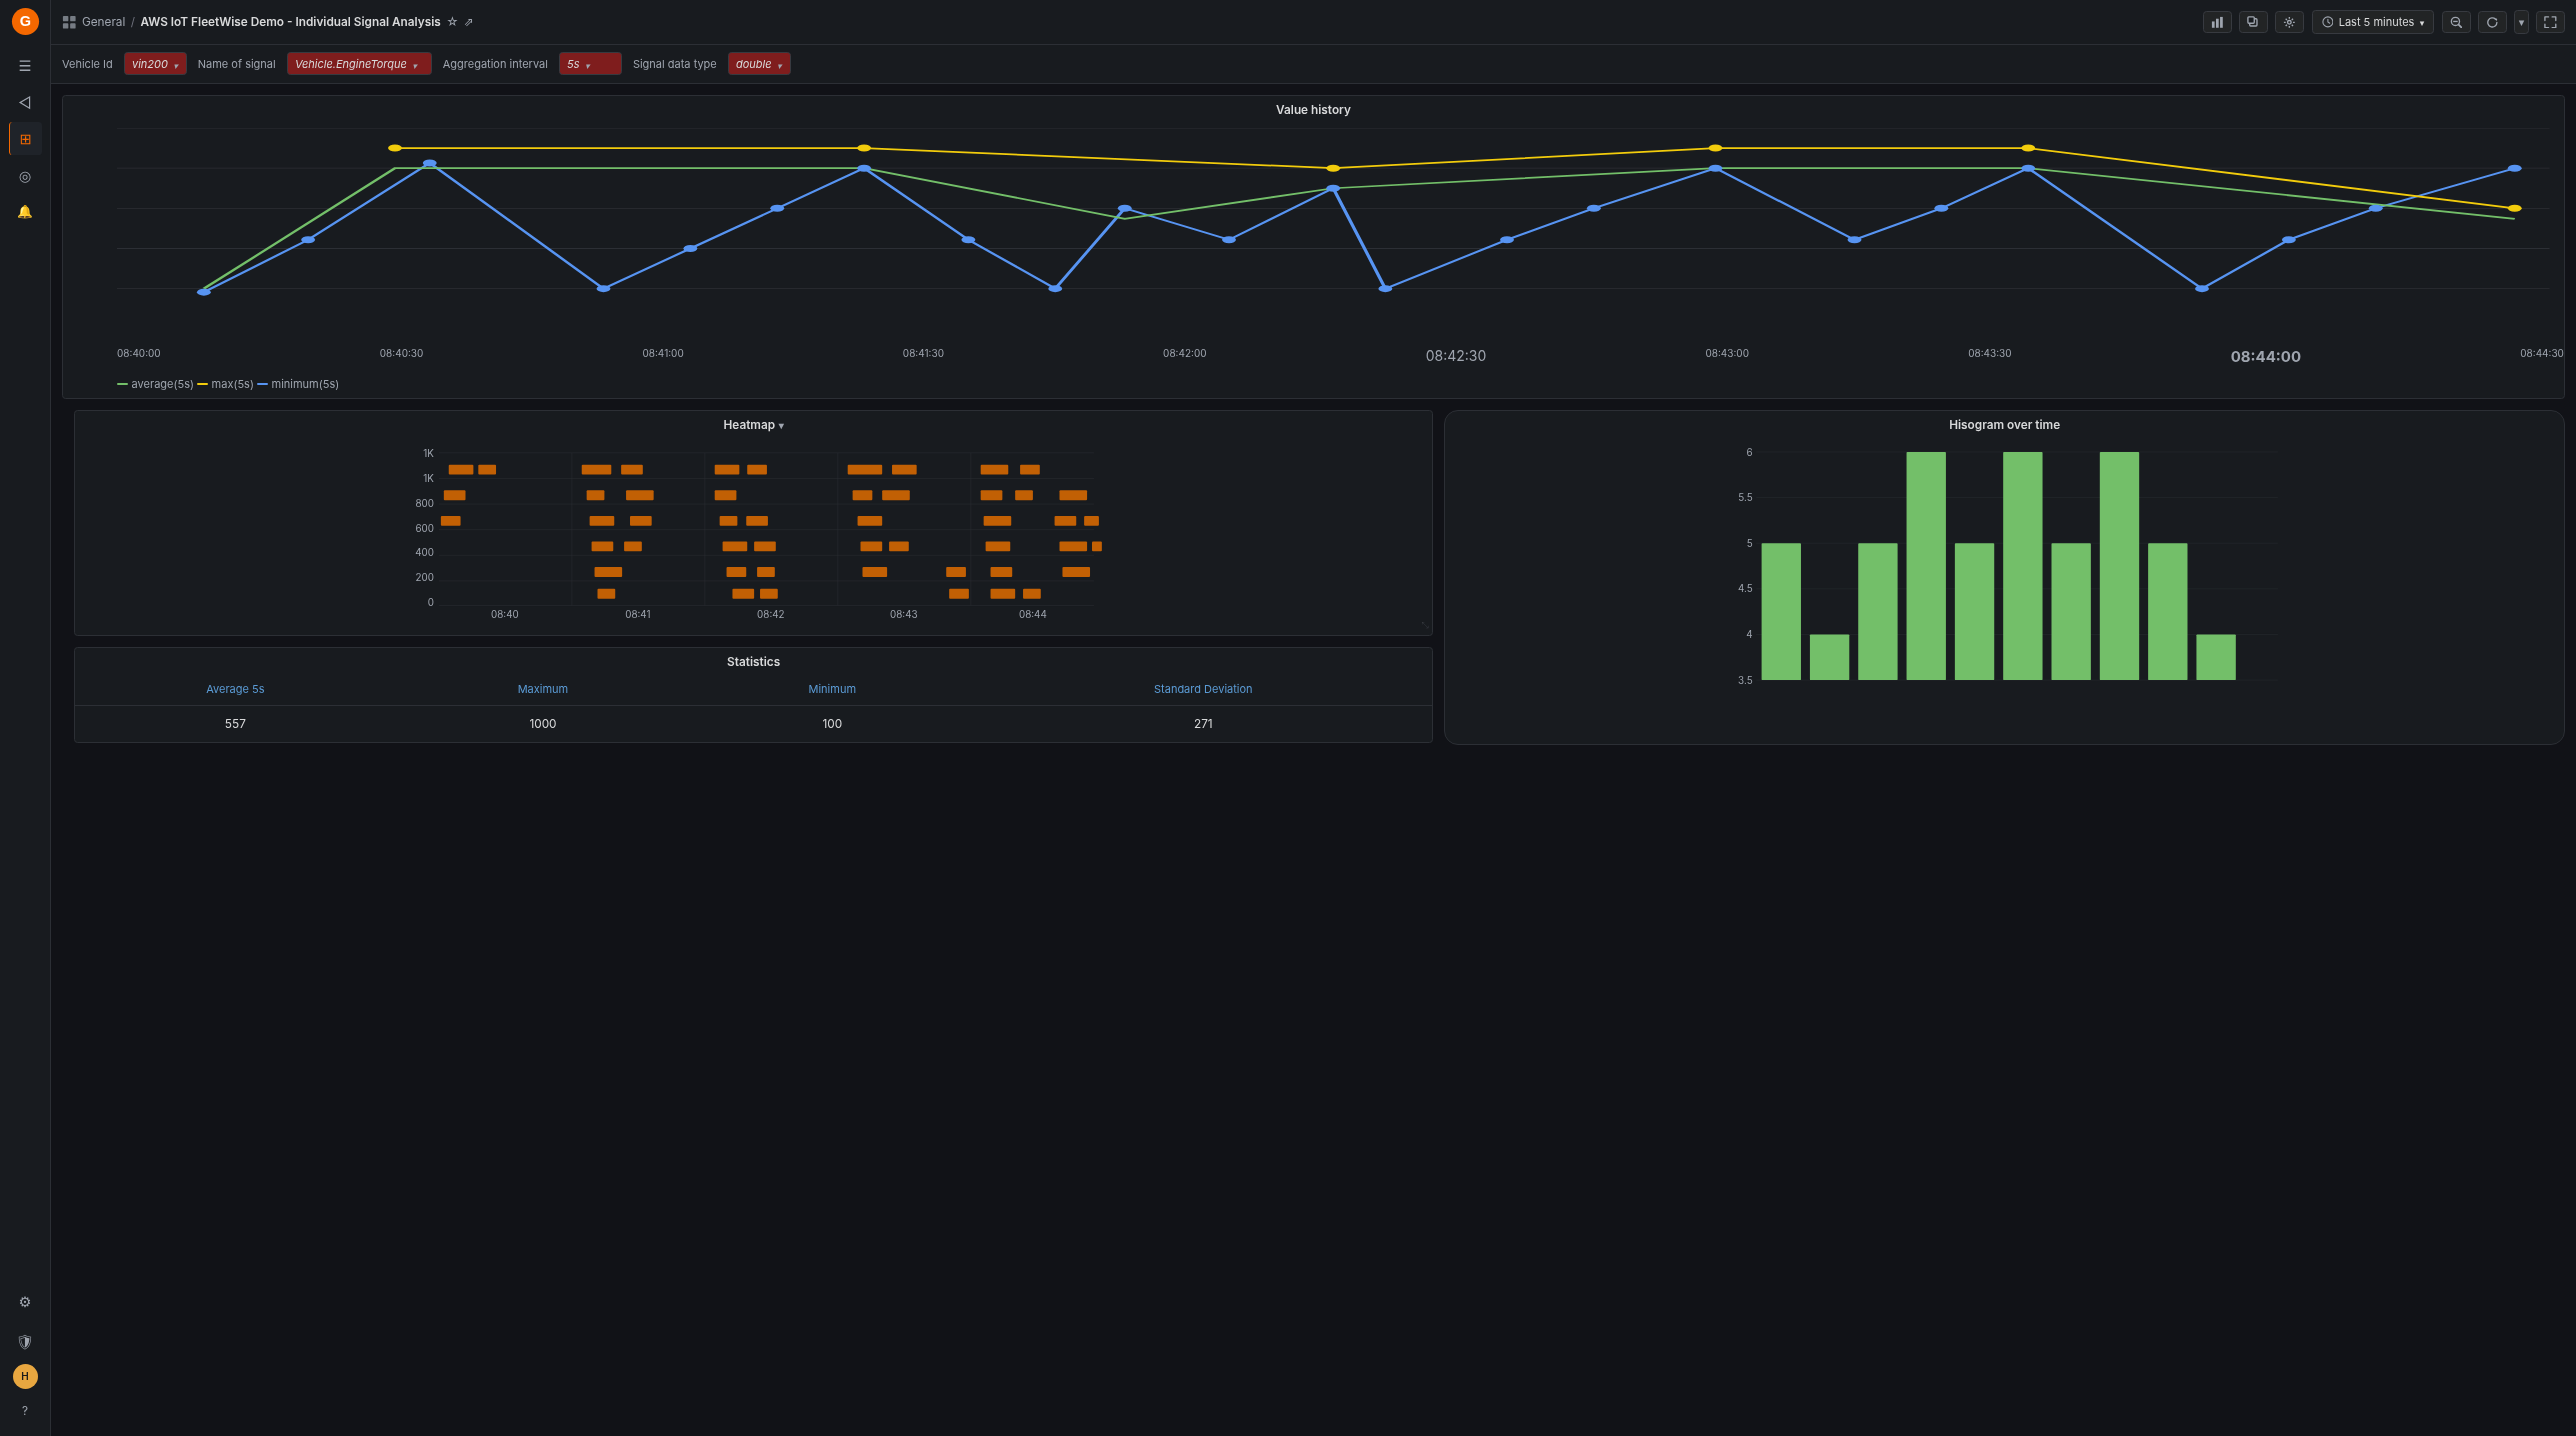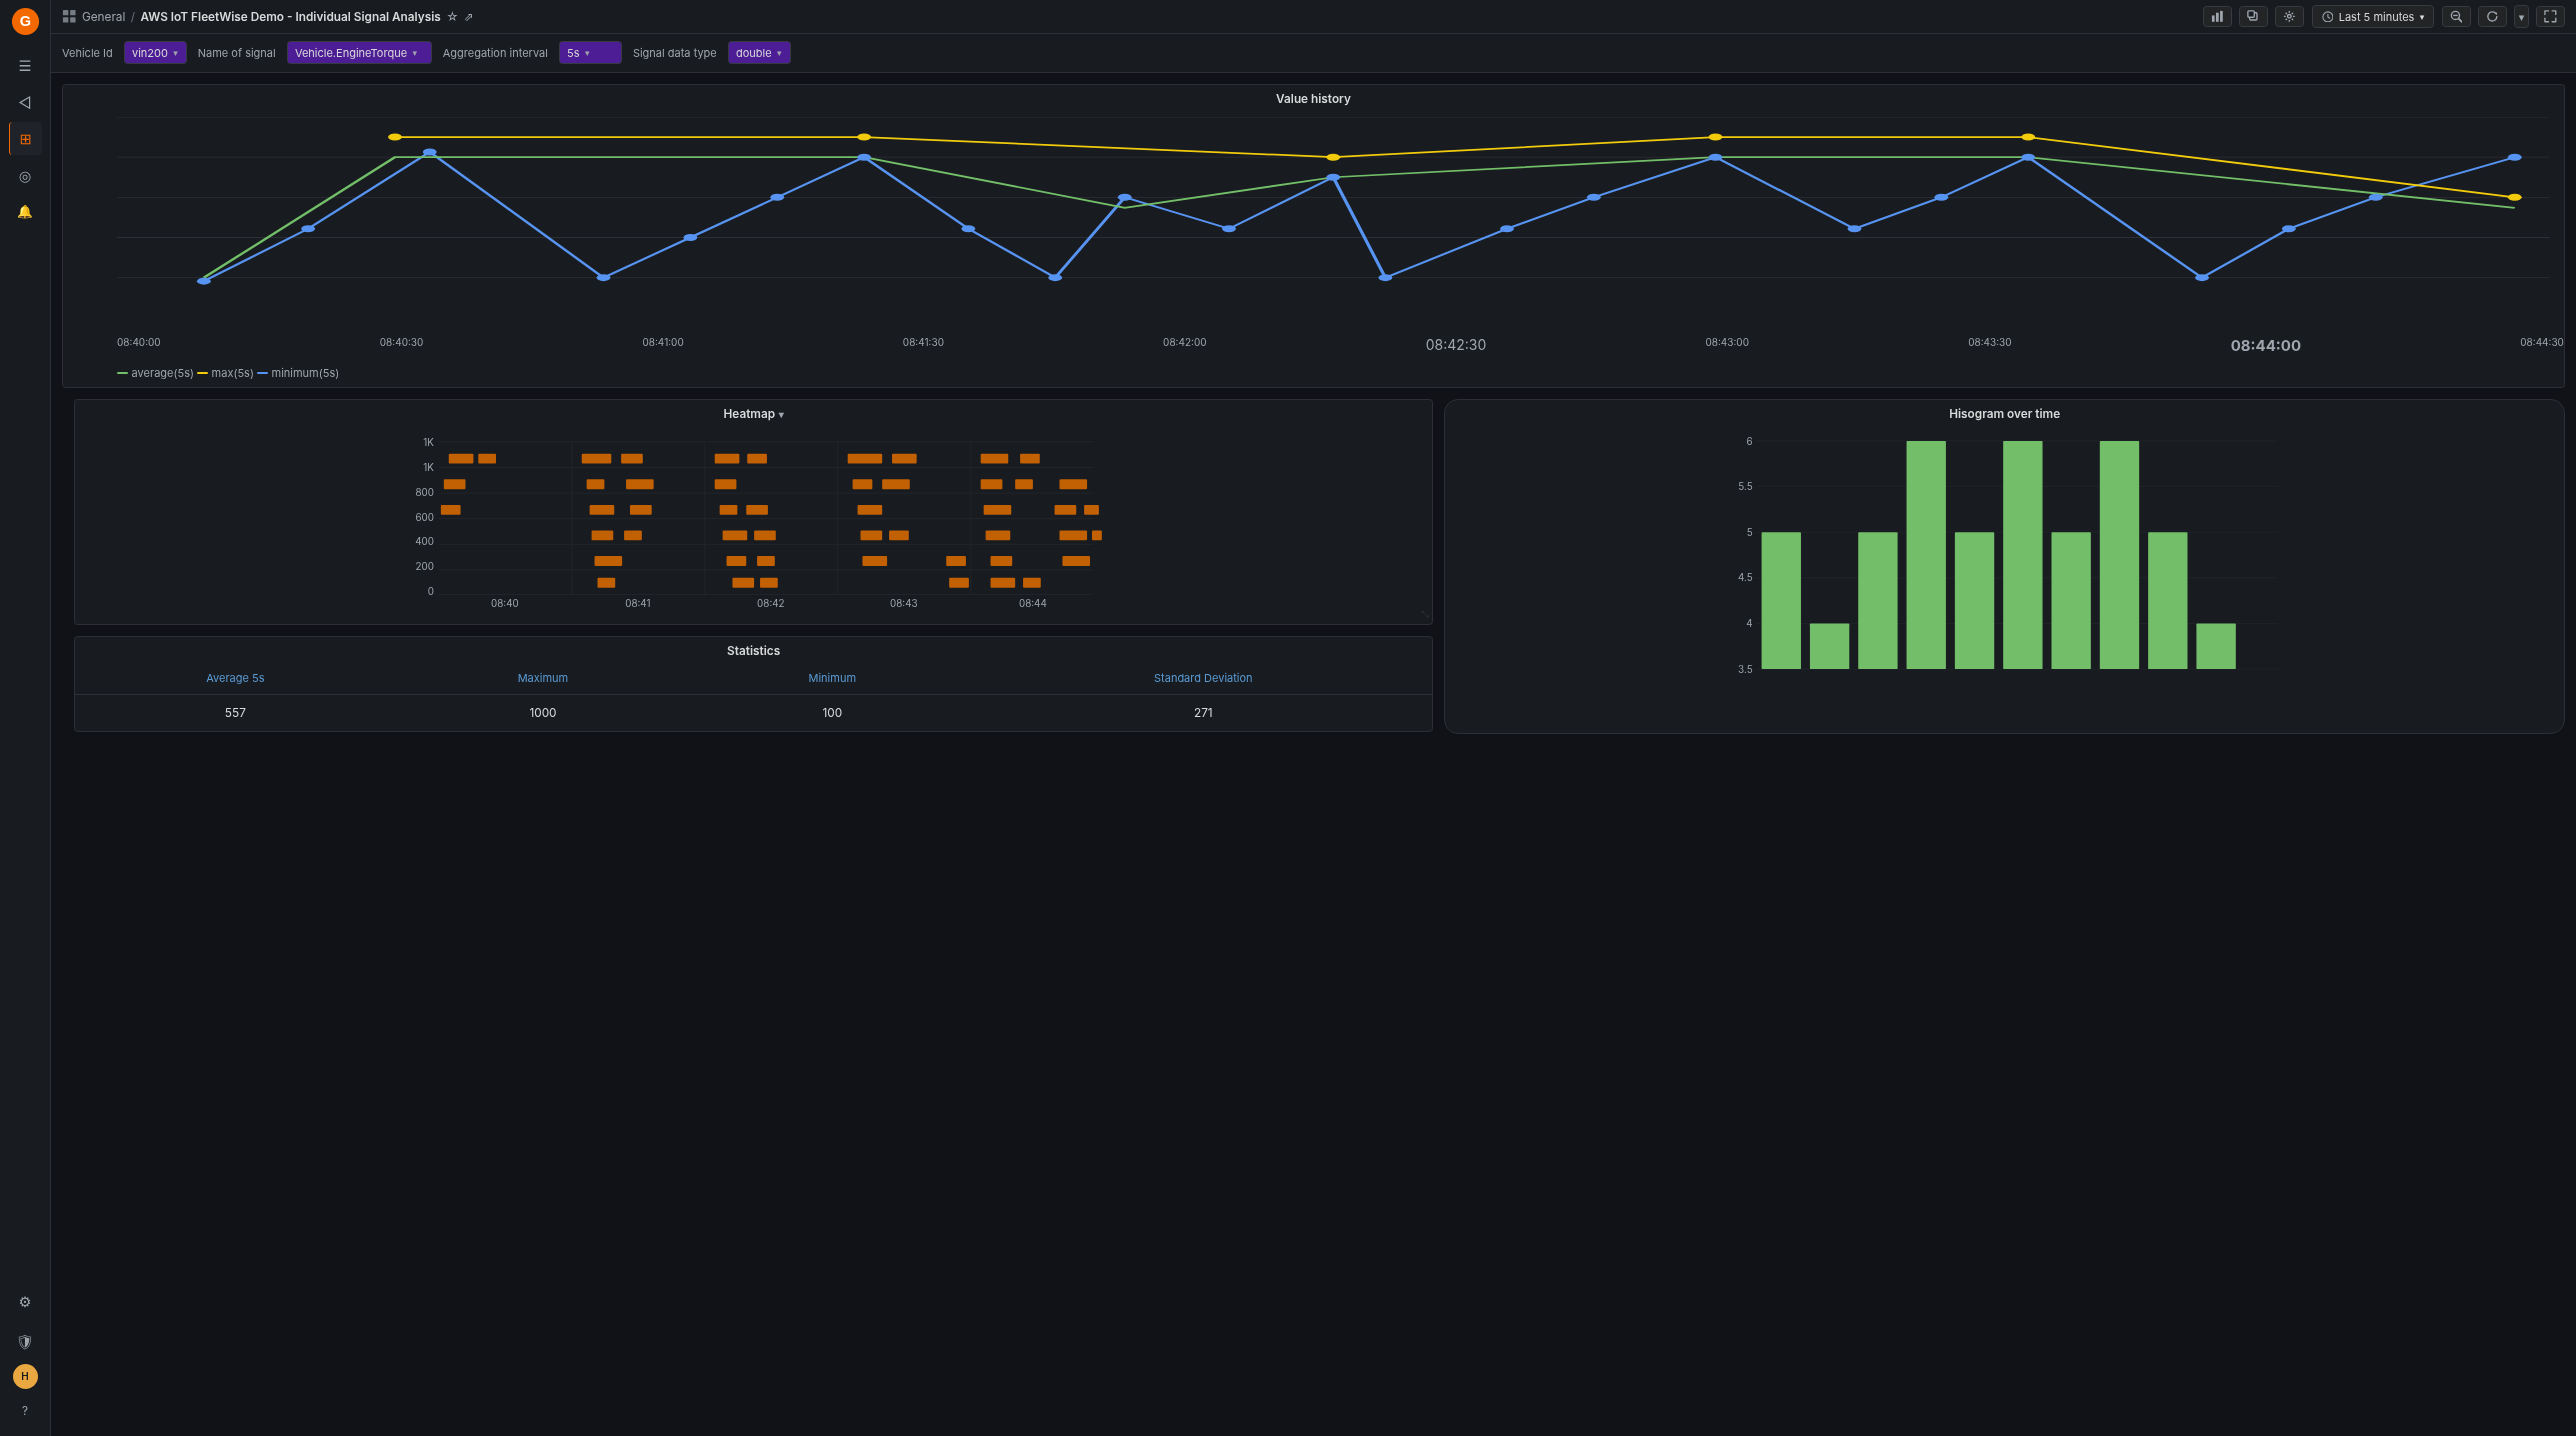--- a/index.html
+++ b/index.html
@@ -66,21 +66,21 @@
       flex-direction: column;
       overflow: hidden;
     }
     
     .topbar {
       background: #181b1f;
       border-bottom: 0.9px solid #2c2f35;
       display: flex;
       align-items: center;
       padding: 0 11px;
-      height: 34px;
+      height: 45px;
       flex-shrink: 0;
       gap: 8px;
     }
     .topbar-left {
       display: flex;
       align-items: center;
       gap: 7.2px;
       flex: 1;
     }
     .breadcrumb {
@@ -129,31 +129,32 @@
       padding: 7.2px 11px;
       gap: 11px;
       flex-shrink: 0;
       flex-wrap: wrap;
     }
     .filter-label {
       color: #9fa5af;
       font-size: 11px;
     }
     .filter-select {
-      background: #4c1d95;
+      background: #7f1d1d;
       border: 0.9px solid #373a40;
       border-radius: 3.6px;
       color: #d8d9da;
       padding: 3.6px 7.2px;
       cursor: pointer;
       display: flex;
-      align-items: center;
+      align-items: flex-end;
       gap: 3.6px;
       font-size: 11px;
       min-width: 63px;
+      font-style: italic;
     }
     .filter-select span.caret {
       color: #9fa5af;
       font-size: 9px;
       margin-left: 1.8px;
     }
     
     .dashboard {
       flex: 1;
       overflow-y: auto;

